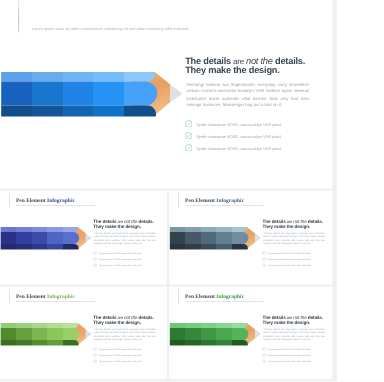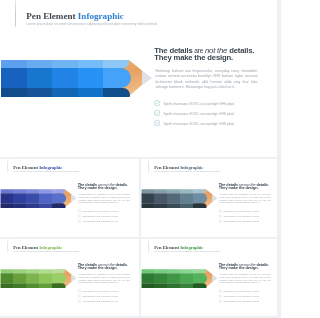--- a/index.html
+++ b/index.html
@@ -30,21 +30,20 @@
   .li .ico svg{display:block;width:6.3px;height:6.3px;}
   .li .tx{position:absolute;left:9.8px;top:1.5px;font-size:3.3px;color:#9aa4ad;white-space:nowrap;}
 </style>
 </head>
 <body>
 
 <div class="page">
   <div class="slide" style="left: 0px; top: 0px; width: 277px; height: 157px;">
     <div class="inner" style="transform: scale(1);">
       <div class="h-rule"></div>
-      <div class="h-title"><span>Pen Element </span><span class="accent" style="color: rgb(47, 127, 208);">Infographic</span></div>
       <div class="h-sub">Lorem ipsum dolor sit amet consectetuer adipiscing elit sed diam nonummy nibh euismod</div>
       <div class="pen">
         <svg class="nib" viewBox="0 0 152 36">
           <defs>
               <linearGradient class="og" x1="0" y1="0" x2="0.25" y2="1" id="grad0">
             <stop offset="0" class="s0" stop-color="#eeb877"></stop>
                 <stop offset="0.42" class="s1" stop-color="#e79f62"></stop>
                 <stop offset="1" class="s2" stop-color="#efbb82"></stop>
           </linearGradient>
             </defs>

